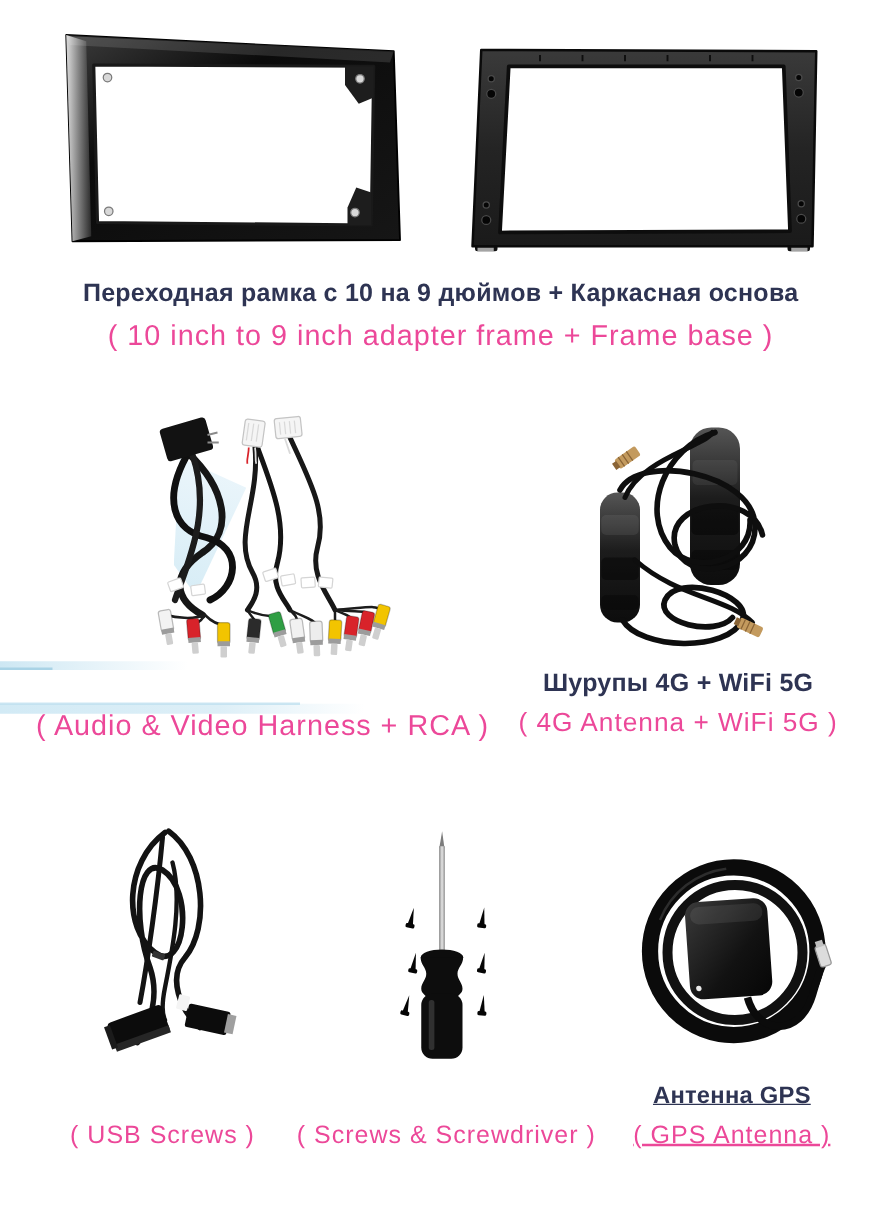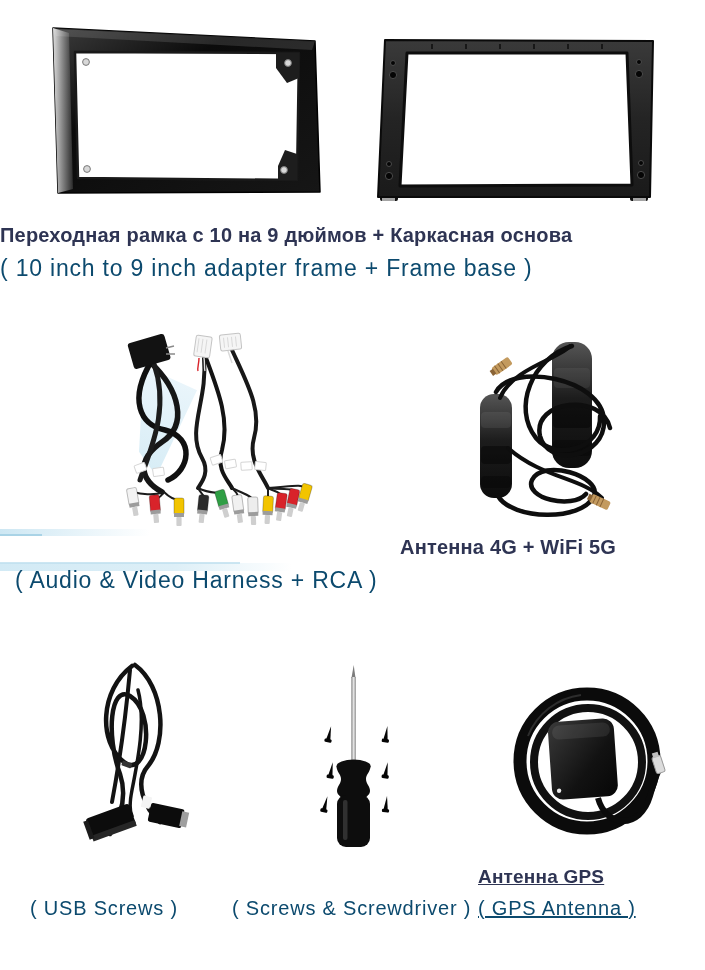--- a/index.html
+++ b/index.html
@@ -1,23 +1,23 @@
 <!DOCTYPE html>
 <html><head>
 <meta charset="utf-8">
 <style>
   html,body{margin:0;padding:0;background:#fff;}
   .canvas{
     position:relative;width:705px;height:970px;background:#ffffff;overflow:hidden;
     font-family:"Liberation Sans",sans-serif;
   }
   .img{position:absolute;}
-  .cap{position:absolute;line-height:1.15;white-space:nowrap;}
+  .cap{position:absolute;text-align:center;line-height:1.15;white-space:nowrap;}
   .ru{font-weight:700;color:#2e3453;letter-spacing:.2px;}
-  .en{font-weight:400;color:#0c4a6e;letter-spacing:.8px;}
+  .en{font-weight:400;color:#ec4899;letter-spacing:.8px;}
 
   
   .adapter-frame{left:38px;top:26px;width:292px;height:178px;}
   .frame-base{left:372px;top:36px;width:310px;height:166px;}
   .top-ru{left:0;width:705px;top:224px;font-size:20px;}
   .top-en{left:0;width:705px;top:255px;font-size:23px;}
 
   
   .rca{left:110px;top:330px;width:212px;height:197px;}
   .ant4g{left:452px;top:328px;width:200px;height:200px;}
@@ -253,21 +253,22 @@
       </g>
       <g transform="translate(148,174) rotate(25)">
         <rect x="-10" y="-4.5" width="20" height="9" rx="2" fill="#c39a5e"></rect>
         <rect x="-13" y="-3" width="4" height="6" fill="#8a6436"></rect>
         <path d="M-6,-4.5 v9 M-2,-4.5 v9 M2,-4.5 v9" stroke="#8a6436" stroke-width="1"></path>
       </g>
     </g>
   </svg>
 
   <div class="cap en mid-l-en">( Audio &amp; Video Harness + RCA )</div>
-  <div class="cap ru mid-r-ru">Антенна 4G + WiFi 5G</div>
+  <div class="cap ru mid-r-ru">Шурупы 4G + WiFi 5G</div>
+  <div class="cap en mid-r-en">( 4G Antenna + WiFi 5G )</div>
 
   <svg class="img usb" viewBox="0 0 132 202">
     <g fill="none" stroke="#131313" stroke-linecap="round">
       <path d="M60,16 C28,40 26,92 52,112 C76,130 84,62 58,46 C38,34 34,86 48,124 C56,148 48,168 38,184" stroke-width="4.5"></path>
       <path d="M63,15 C92,36 96,92 76,116 C62,132 72,158 88,172" stroke-width="4.5"></path>
       <path d="M58,20 C54,64 46,120 40,152" stroke-width="4"></path>
       <path d="M66,40 C74,70 66,110 60,140 C57,155 58,162 60,166" stroke-width="3.5"></path>
     </g>
     <rect x="50" y="112" width="10" height="5" rx="1" fill="#333333" transform="rotate(20 55 114)"></rect>
     <rect x="70" y="146" width="9" height="12" rx="1" fill="#f4f4f4" transform="rotate(14 74 152)"></rect>

